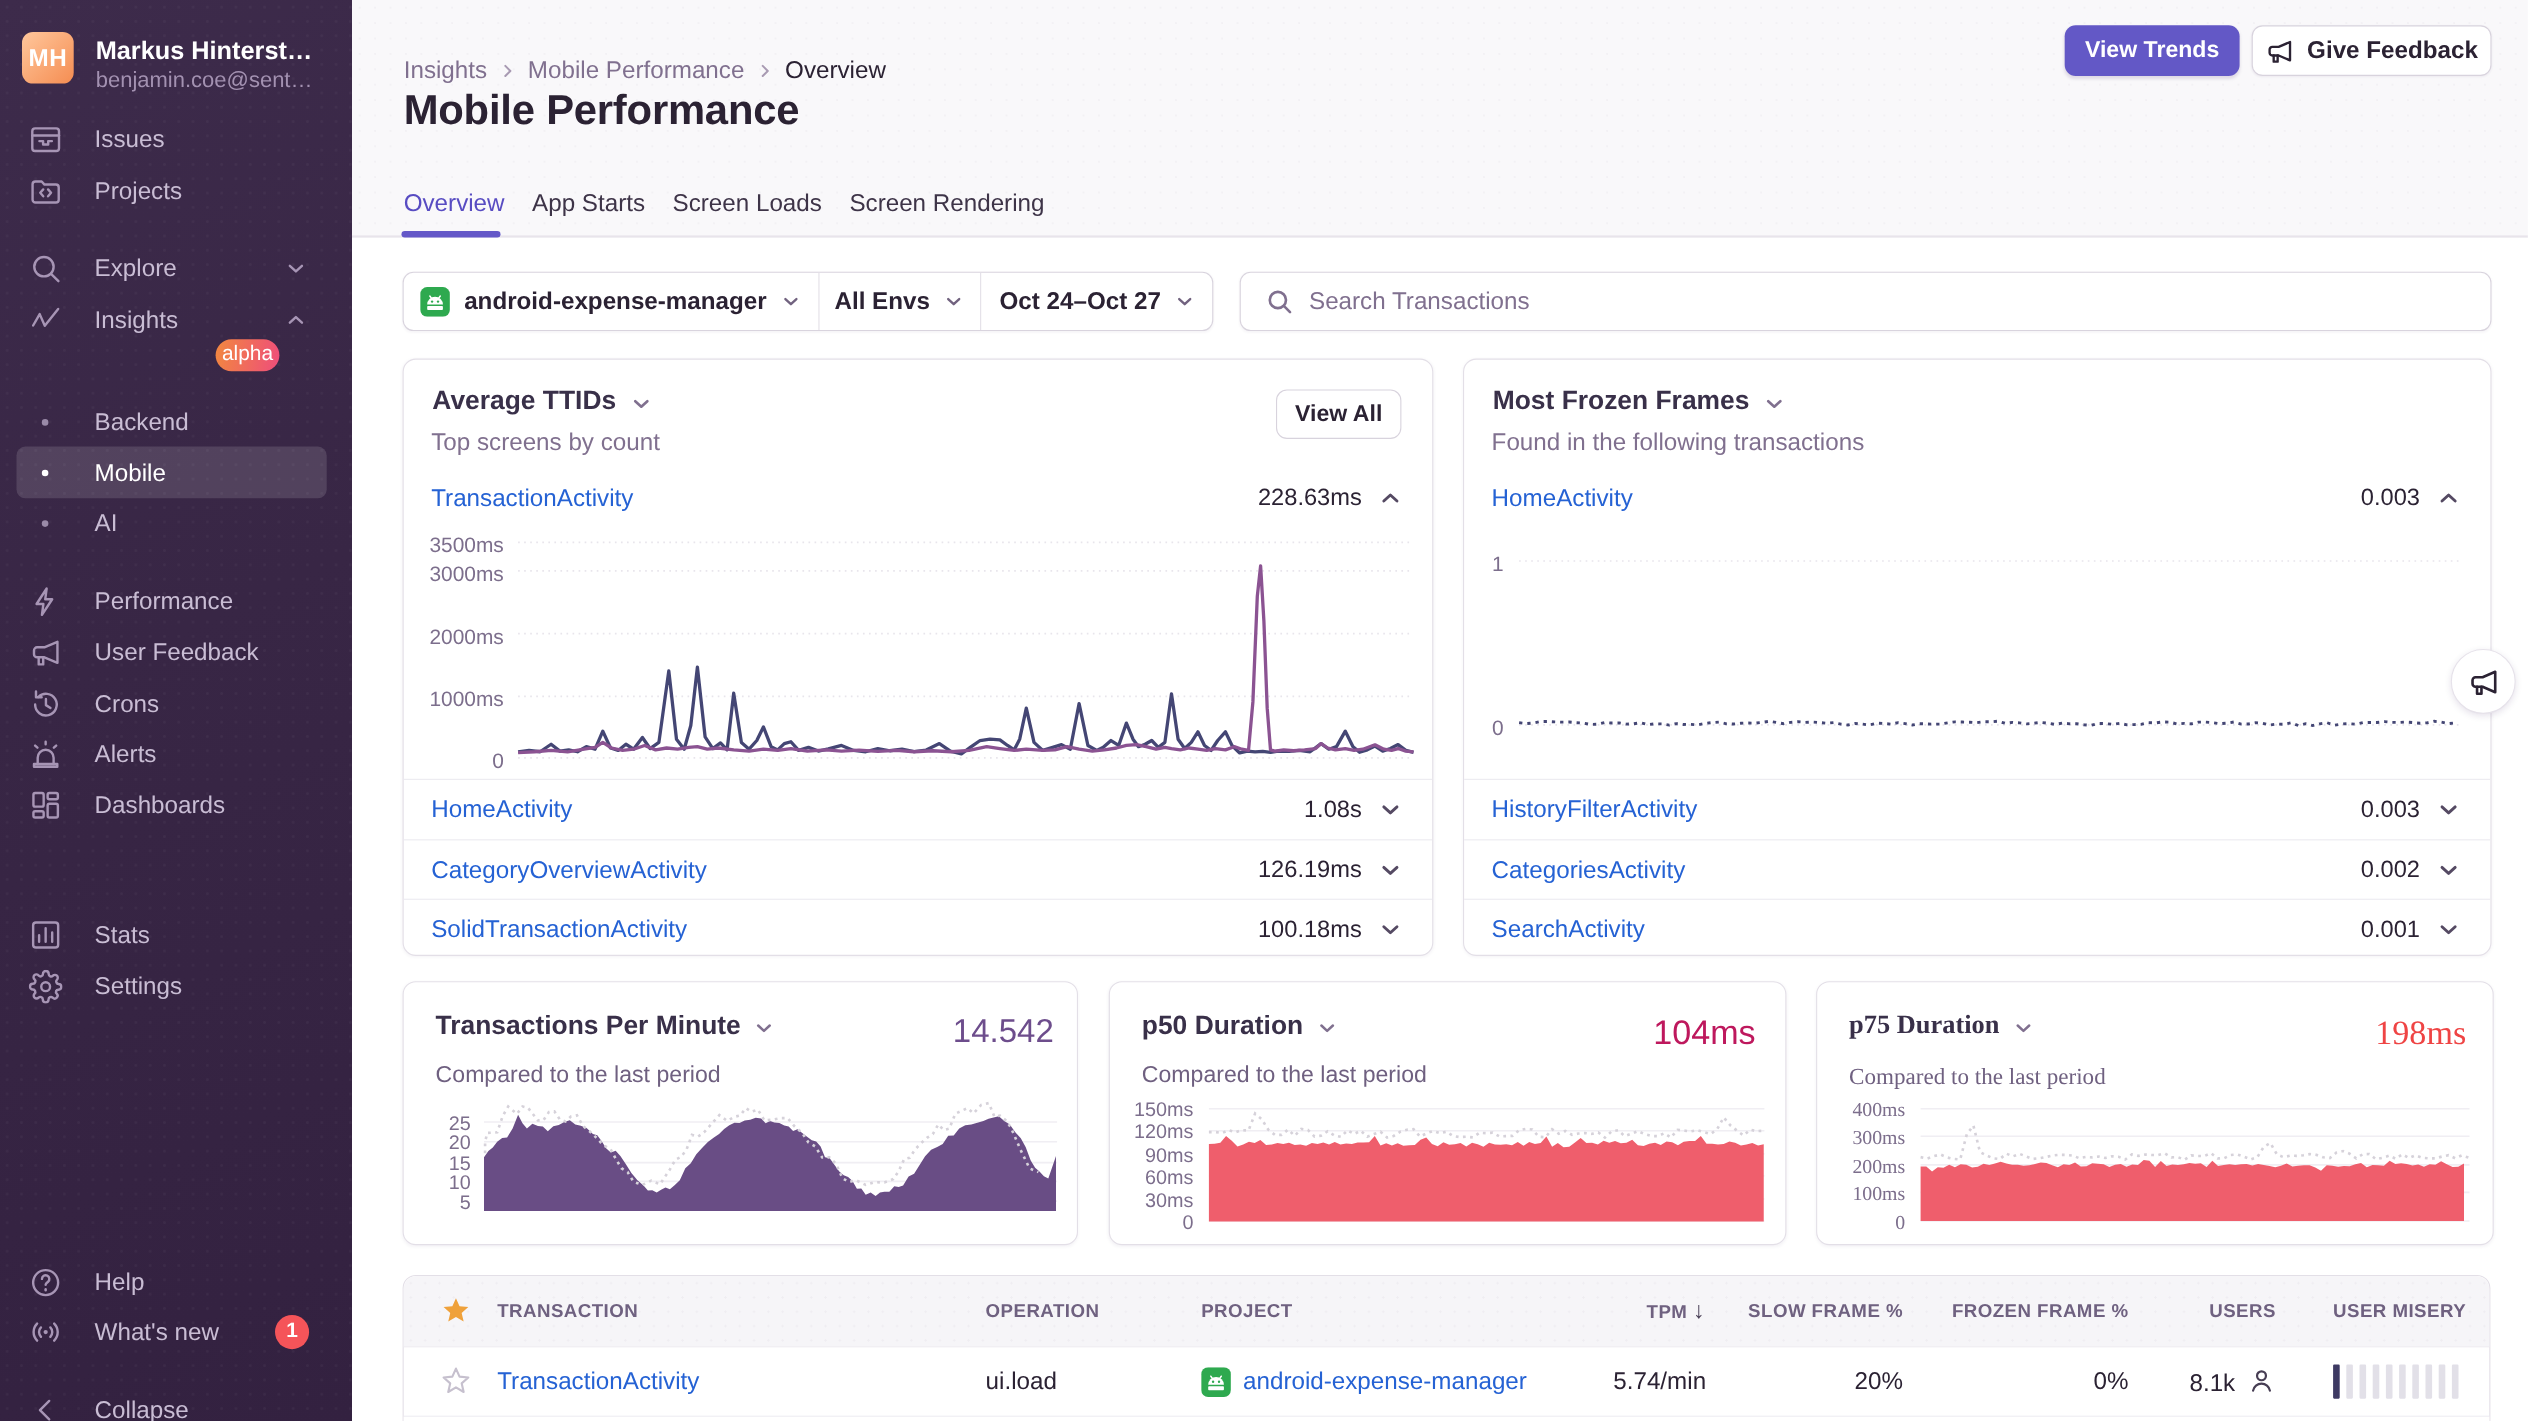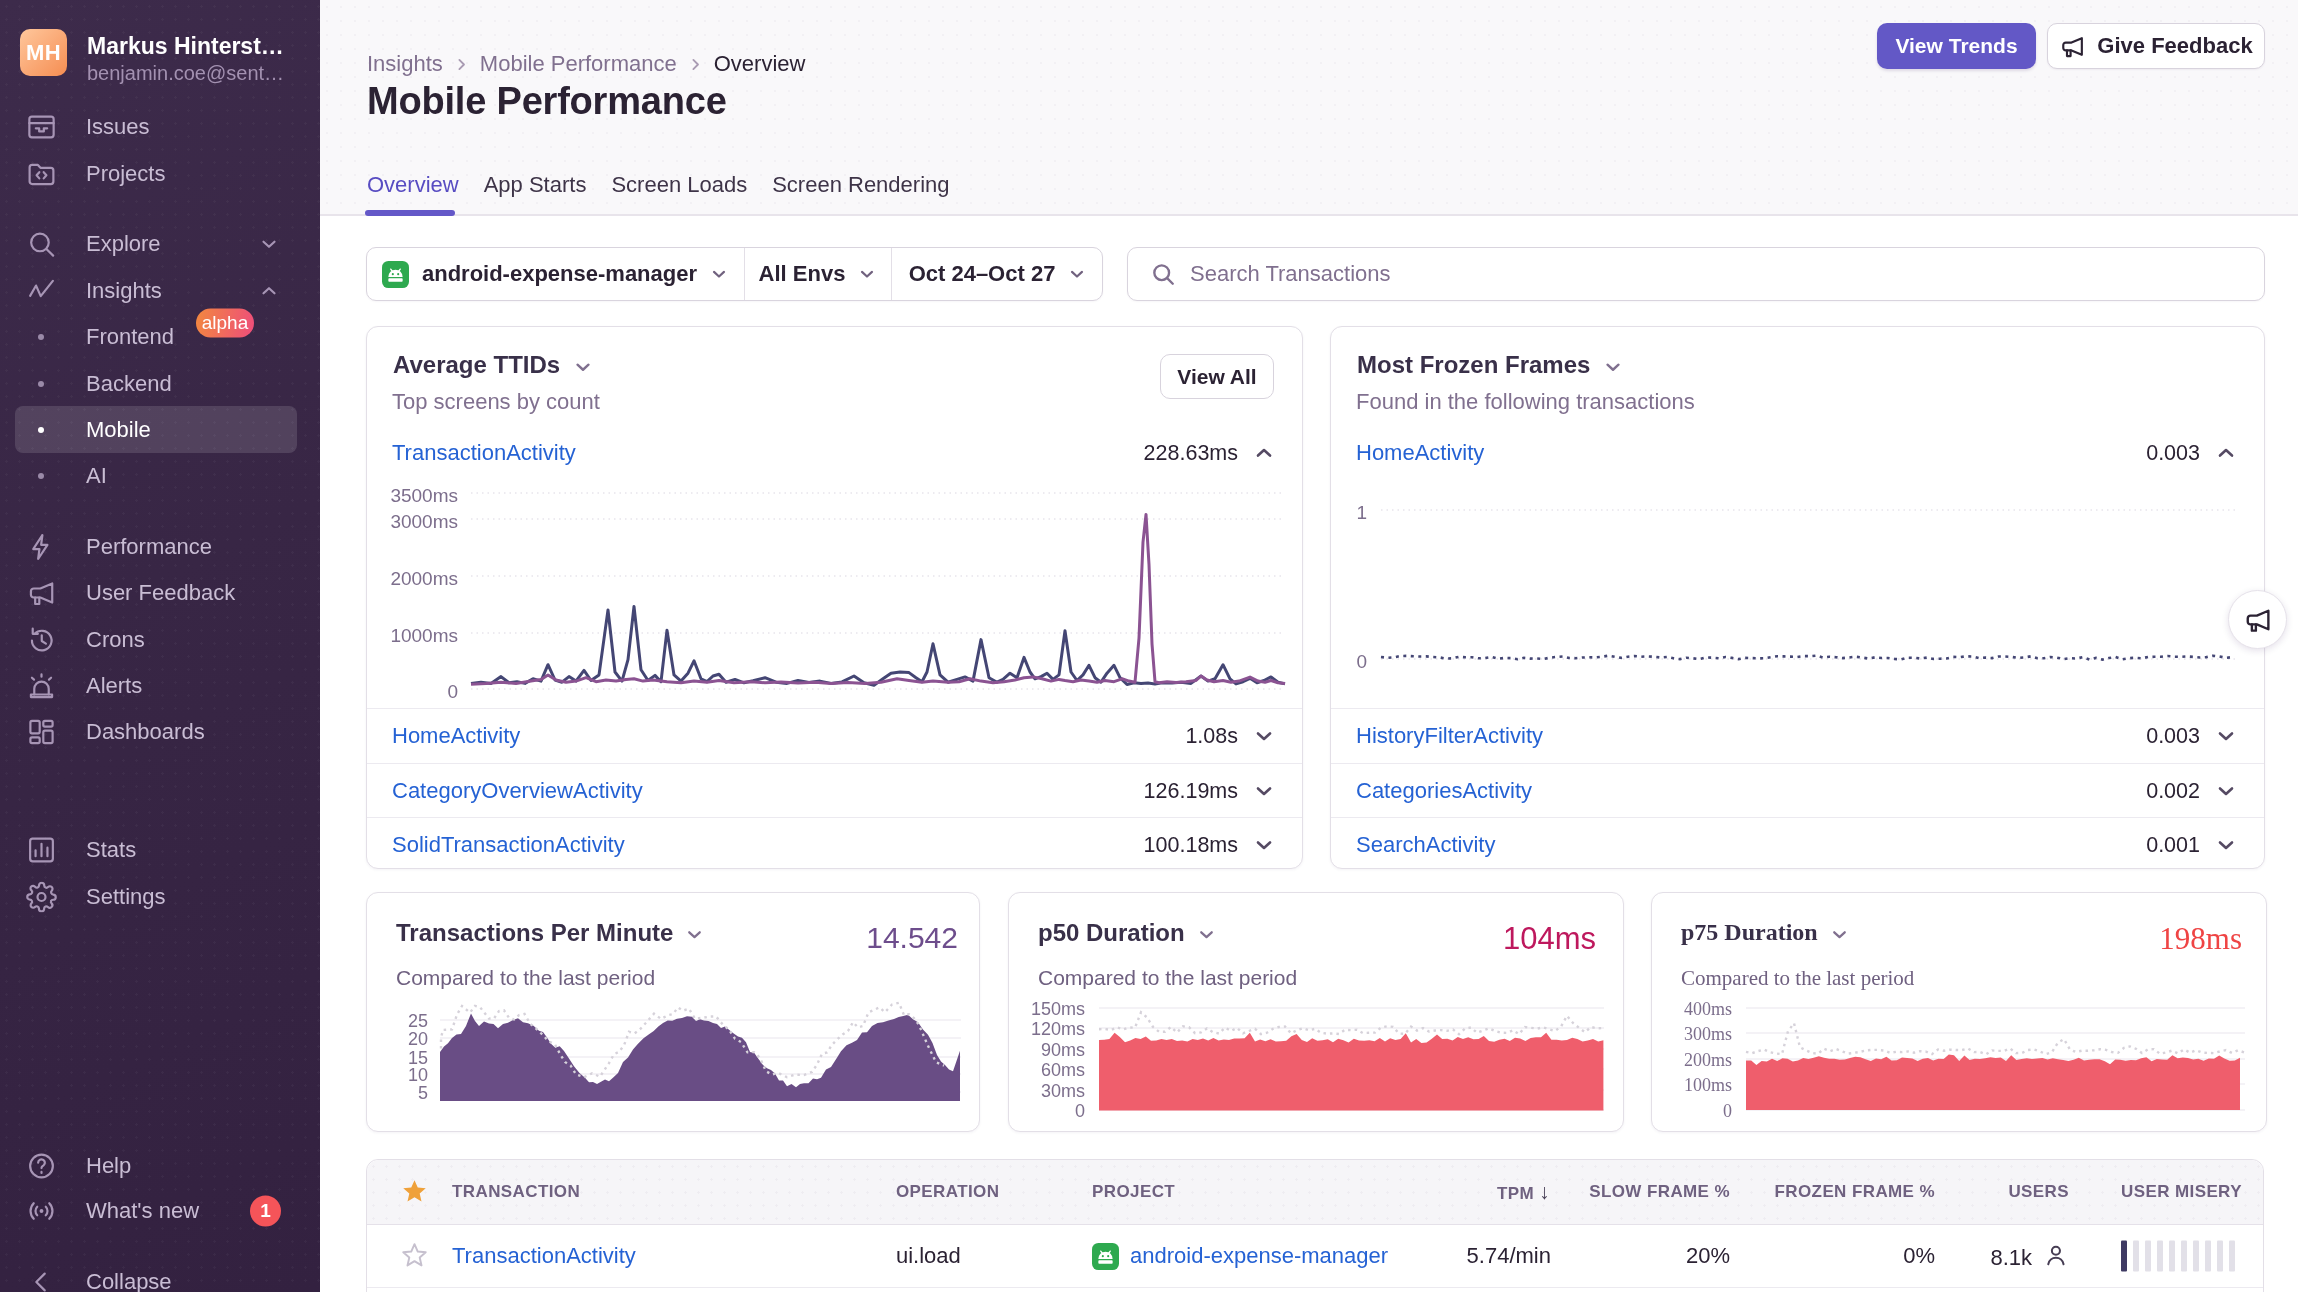--- a/index.html
+++ b/index.html
@@ -132,24 +132,20 @@
     <div class="nav-item" style="top:267px">
       <svg class="icn" viewBox="0 0 24 24" fill="none" stroke="currentColor" stroke-width="1.7" stroke-linecap="round" stroke-linejoin="round">
         <path d="M3.2 15.8 7.8 7.8l3.6 8.2L20.8 4.2"></path>
       </svg>
       <span class="lbl">Insights</span>
       <span class="alpha">alpha</span>
       <svg class="chev" style="left:258px" viewBox="0 0 24 24" fill="none" stroke="currentColor" stroke-width="2.4" stroke-linecap="round" stroke-linejoin="round">
         <path d="M6 14.5 12 9l6 5.5"></path>
       </svg>
     </div>
-    <div class="nav-item" style="top:313px">
-      <span class="sub-dot"></span>
-      <span class="lbl">Frontend</span>
-    </div>
     <div class="nav-item" style="top:360px">
       <span class="sub-dot"></span>
       <span class="lbl">Backend</span>
     </div>
     <div class="nav-item sel" style="top:406px">
       <span class="sub-dot"></span>
       <span class="lbl">Mobile</span>
     </div>
     <div class="nav-item" style="top:452px">
       <span class="sub-dot"></span>

